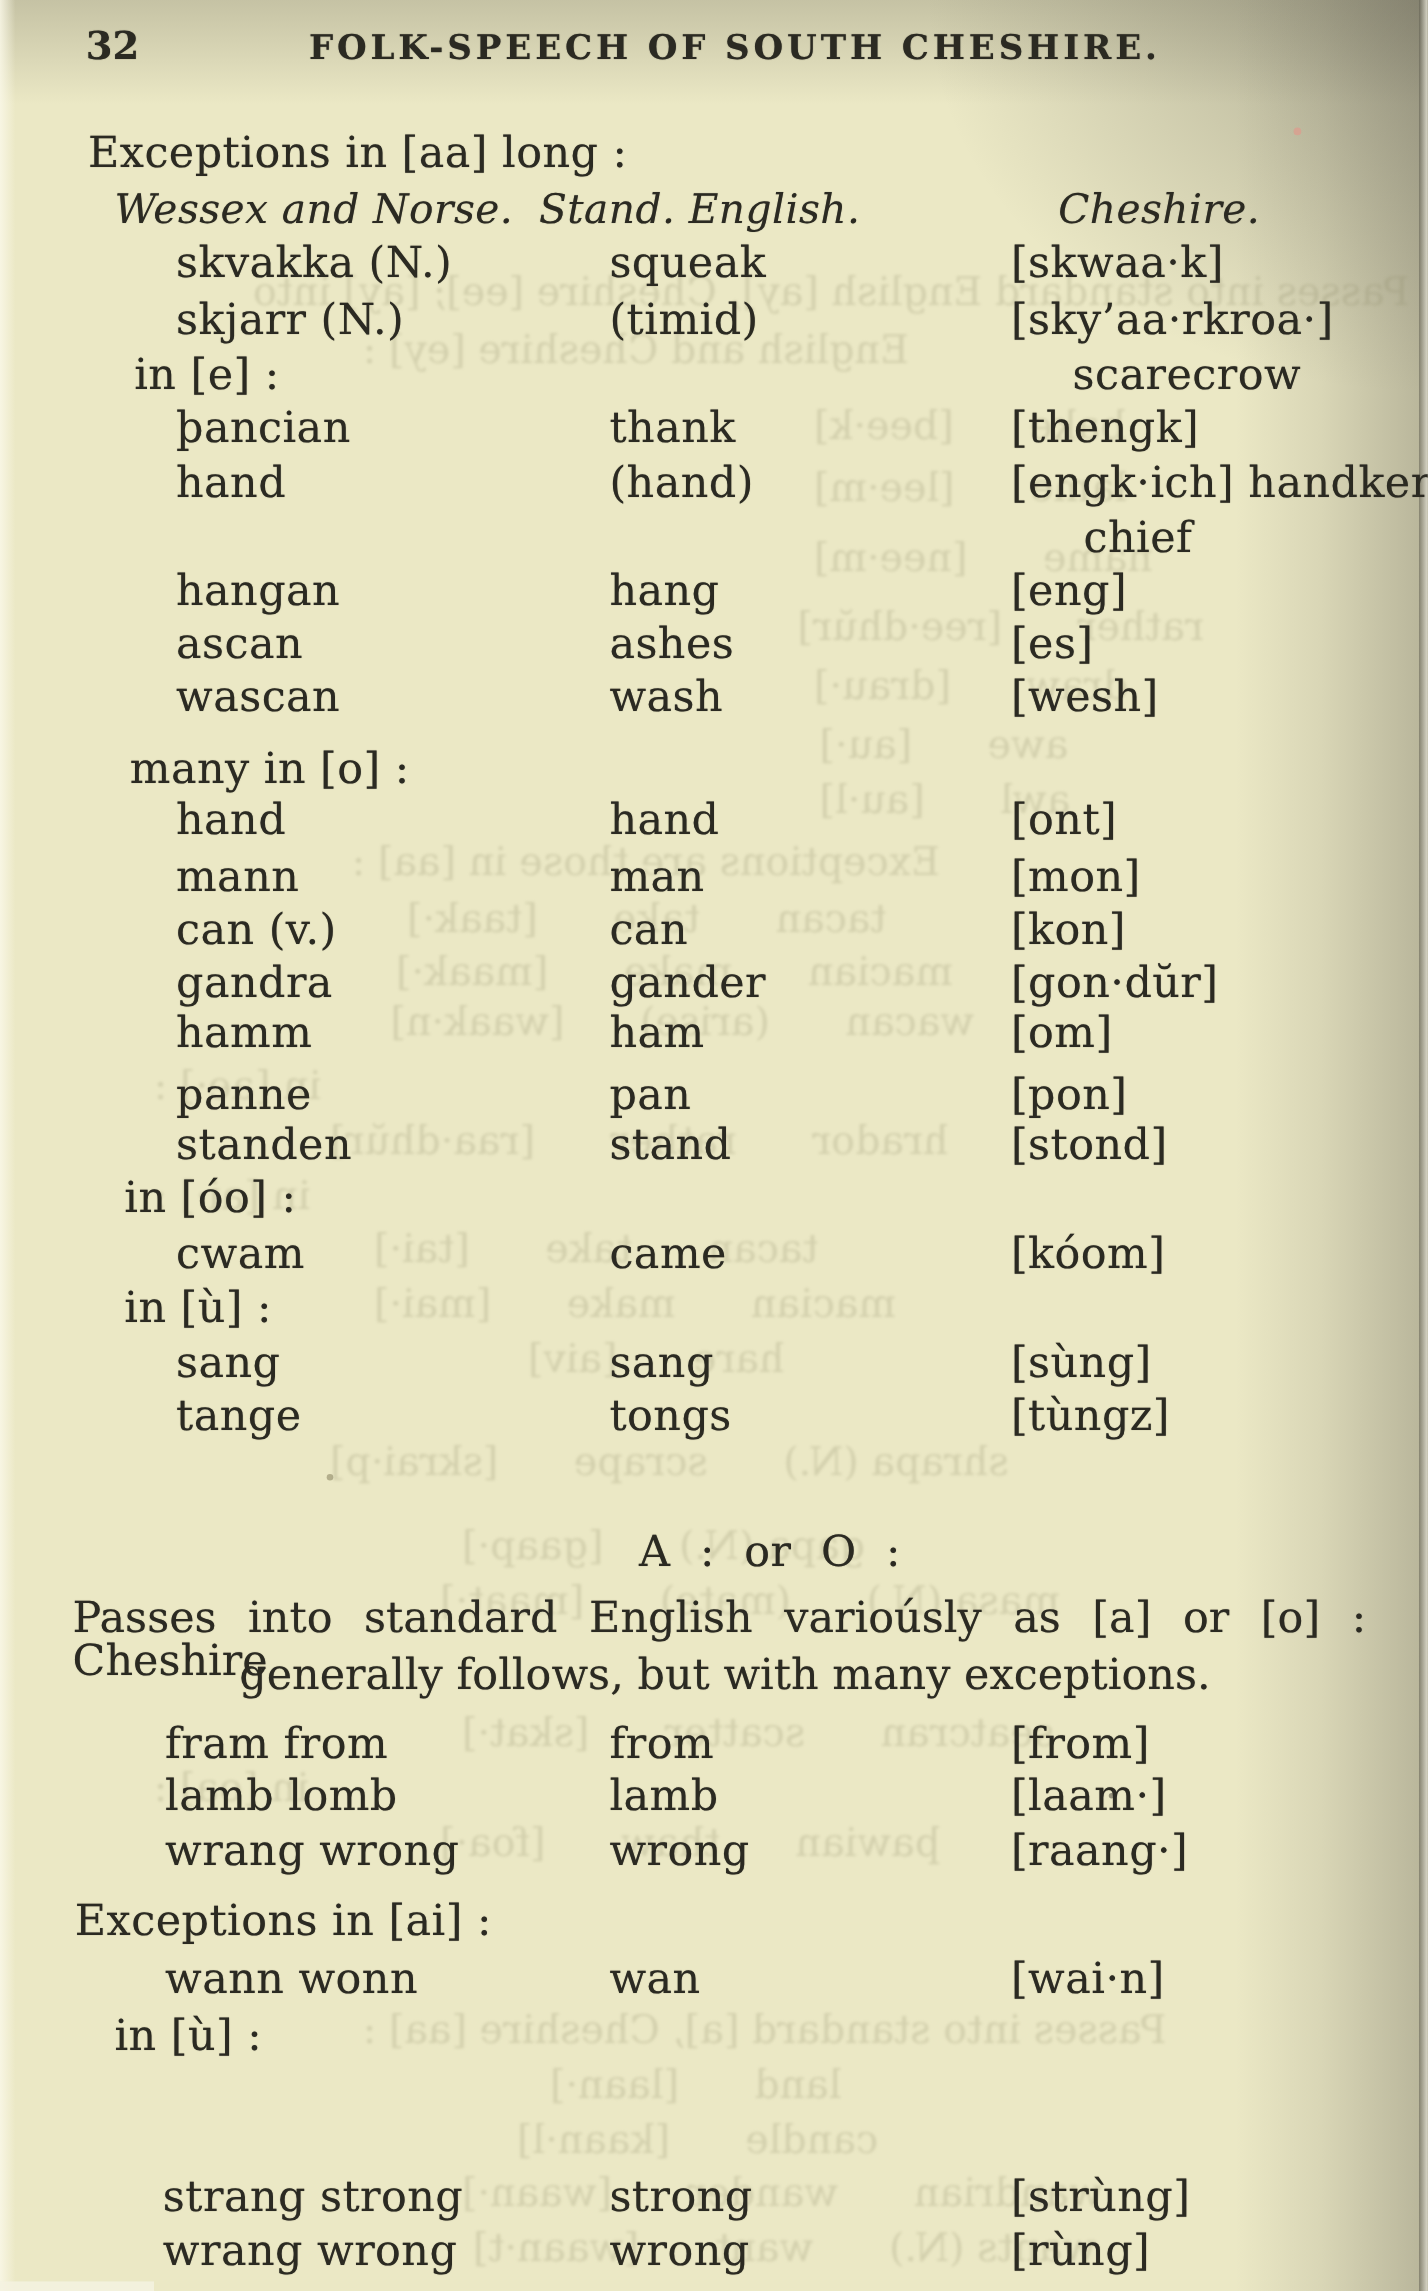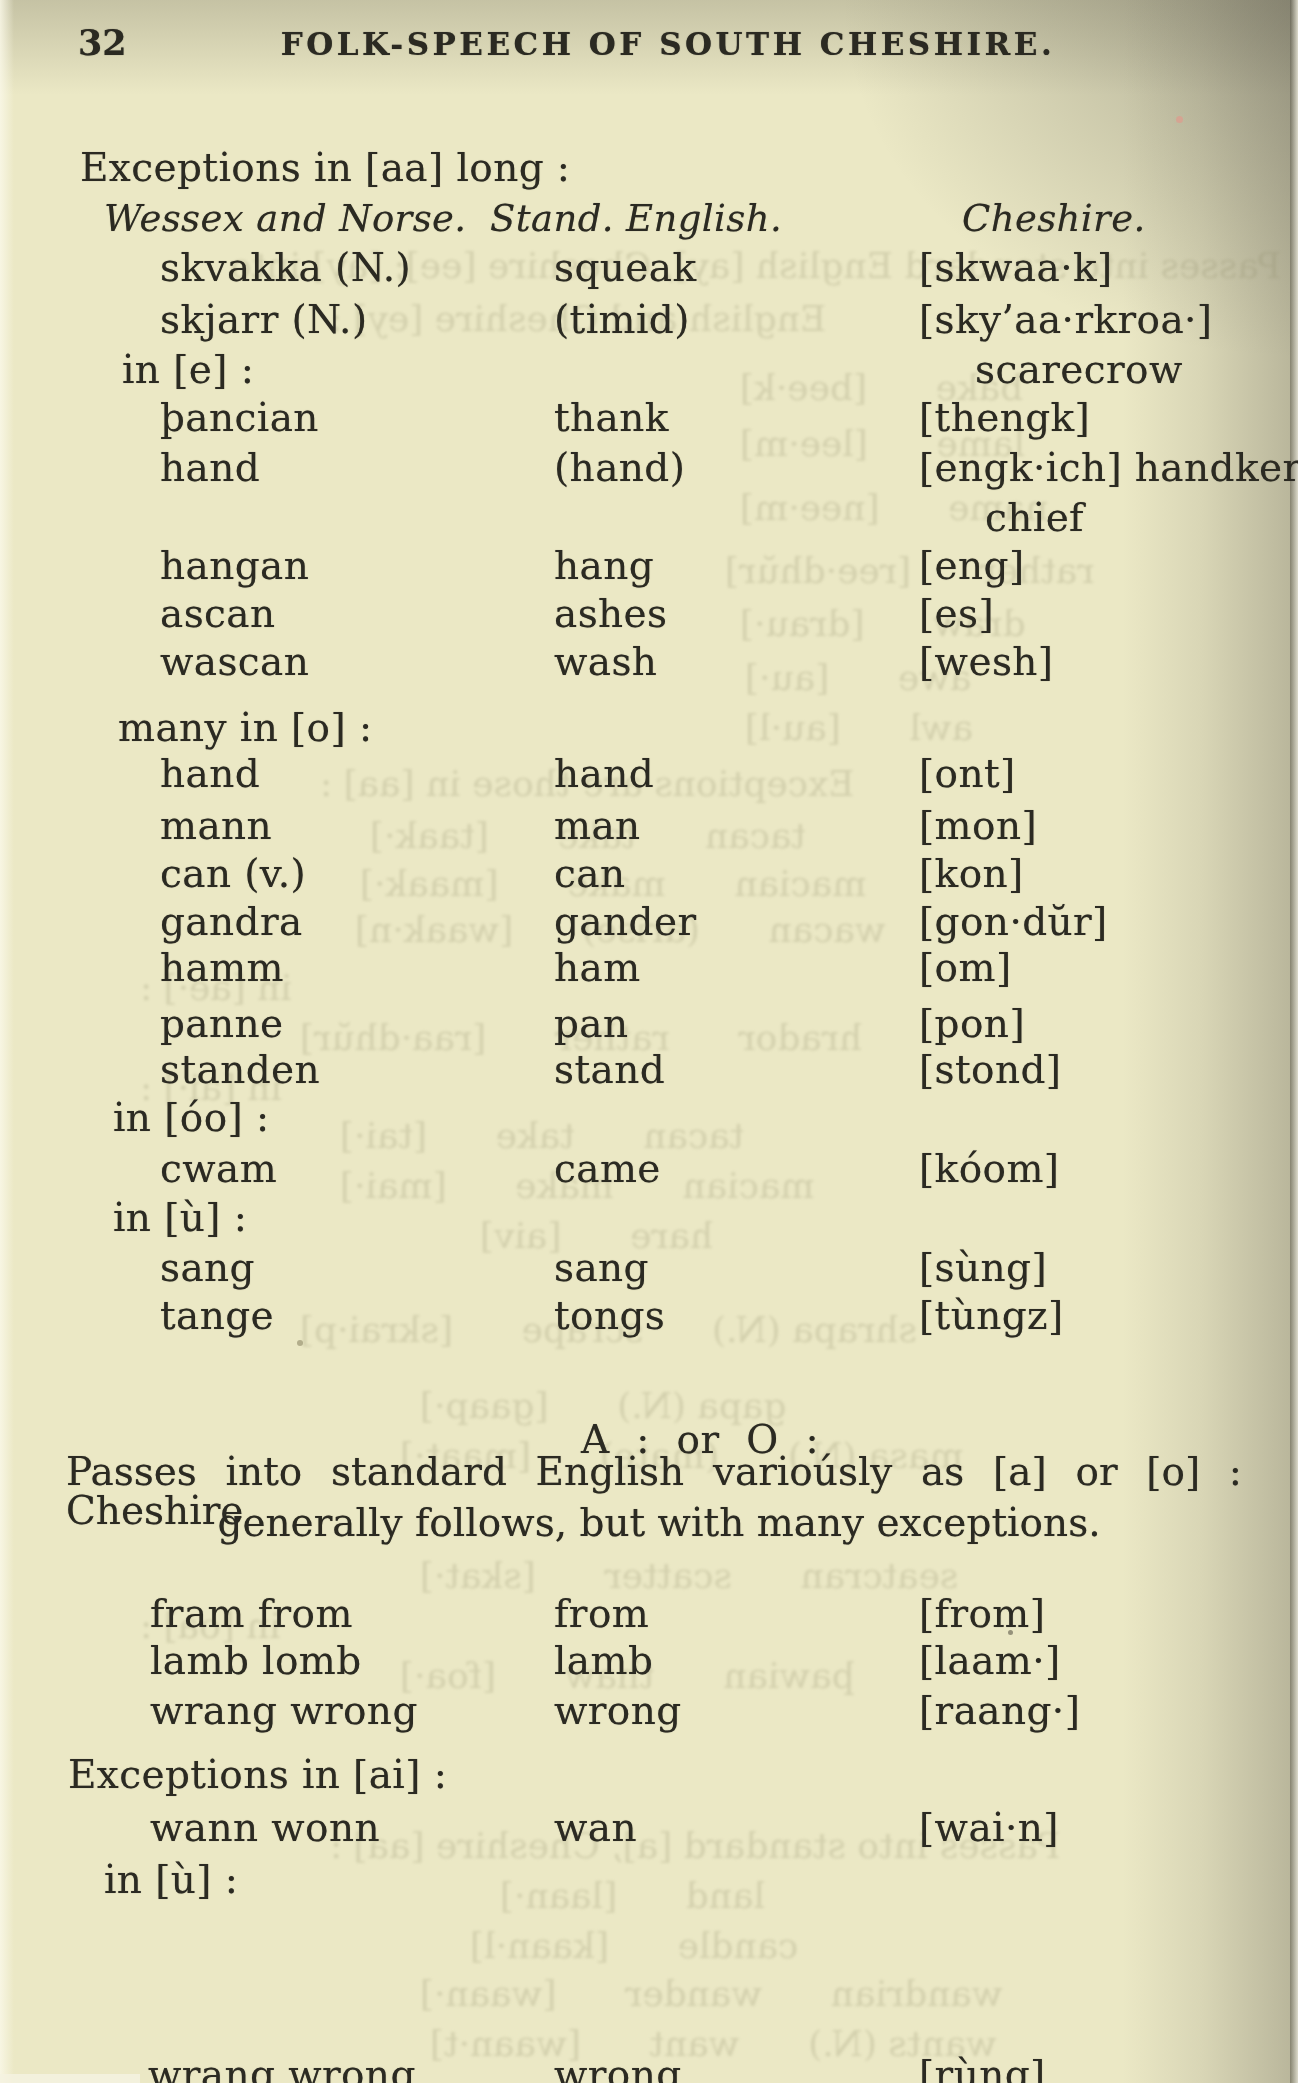--- a/index.html
+++ b/index.html
@@ -36,21 +36,21 @@
     transform: scaleX(-1);
     color:#8f8c6a;
     opacity:.26;
     filter: blur(1.4px);
     font-size:36px;
     line-height:1;
     white-space:pre;
   }
 
   
-  .row { position:absolute; left:0; right:0; height:44px; font-size:39px; line-height:1;margin-top:28px; }
+  .row { position:absolute; left:0; right:0; height:44px; font-size:39px; line-height:1; }
   .row span { position:absolute; white-space:pre; text-shadow: 0 0 0.8px rgba(43,42,34,0.55); letter-spacing:0.4px; }
   .c1 { left:160px; }
   .c2 { left:554px; }
   .c3 { left:919px; }
   .h  { left:80px; }
   .pageno { position:absolute; left:78px; top:22px; font-size:35px; font-weight:bold;
     text-shadow: 0 0 1px rgba(43,42,34,0.6); }
   .running-title { position:absolute; left:0; right:0; top:26px; text-align:center;
     padding-left:38px; font-size:31px; font-weight:bold; letter-spacing:3.5px;
     text-shadow: 0 0 1px rgba(43,42,34,0.6); }
@@ -249,19 +249,24 @@
     <span class="h" style="left:68px">Exceptions in [ai] :</span>
   </div>
   <div class="row" style="top:1780px">
     <span class="c1" style="left:150px">wann wonn</span>
     <span class="c2">wan</span>
     <span class="c3">[wai·n]</span>
   </div>
   <div class="row" style="top:1832px">
     <span class="c1" style="left:104px">in [ù] :</span>
   </div>
+  <div class="row" style="top:1978px">
+    <span class="c1" style="left:148px">strang strong</span>
+    <span class="c2">strong</span>
+    <span class="c3">[strùng]</span>
+  </div>
   <div class="row" style="top:2027px">
     <span class="c1" style="left:148px">wrang wrong</span>
     <span class="c2">wrong</span>
     <span class="c3">[rùng]</span>
   </div>
 
 </div>
 
 </body></html>

